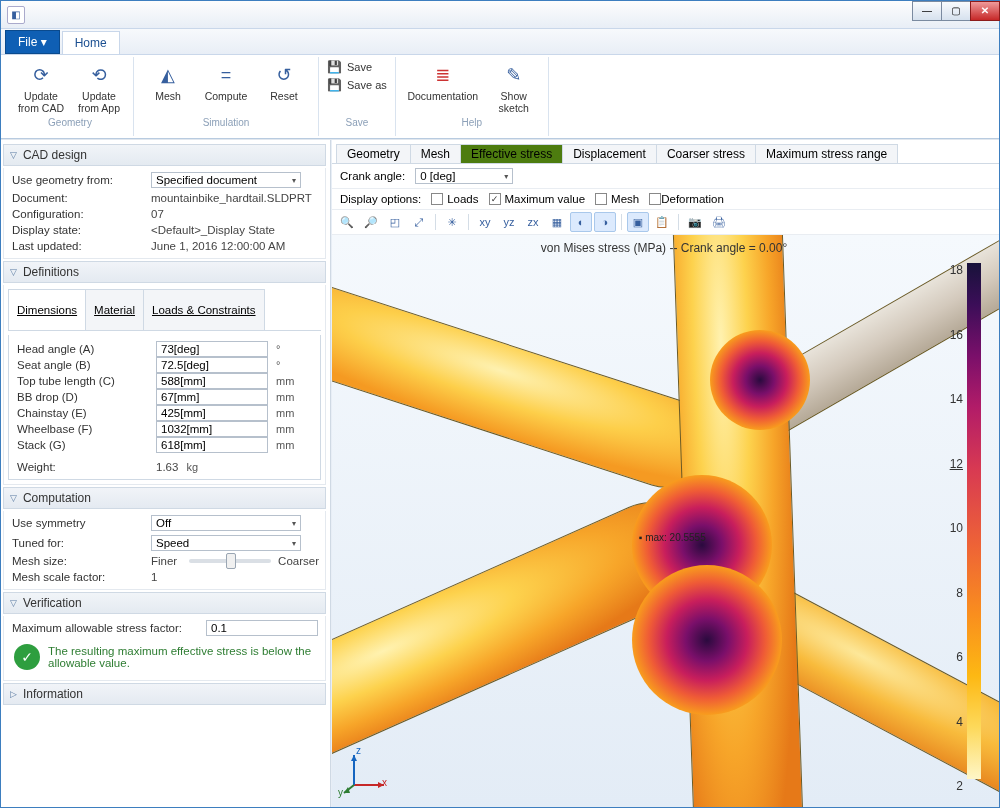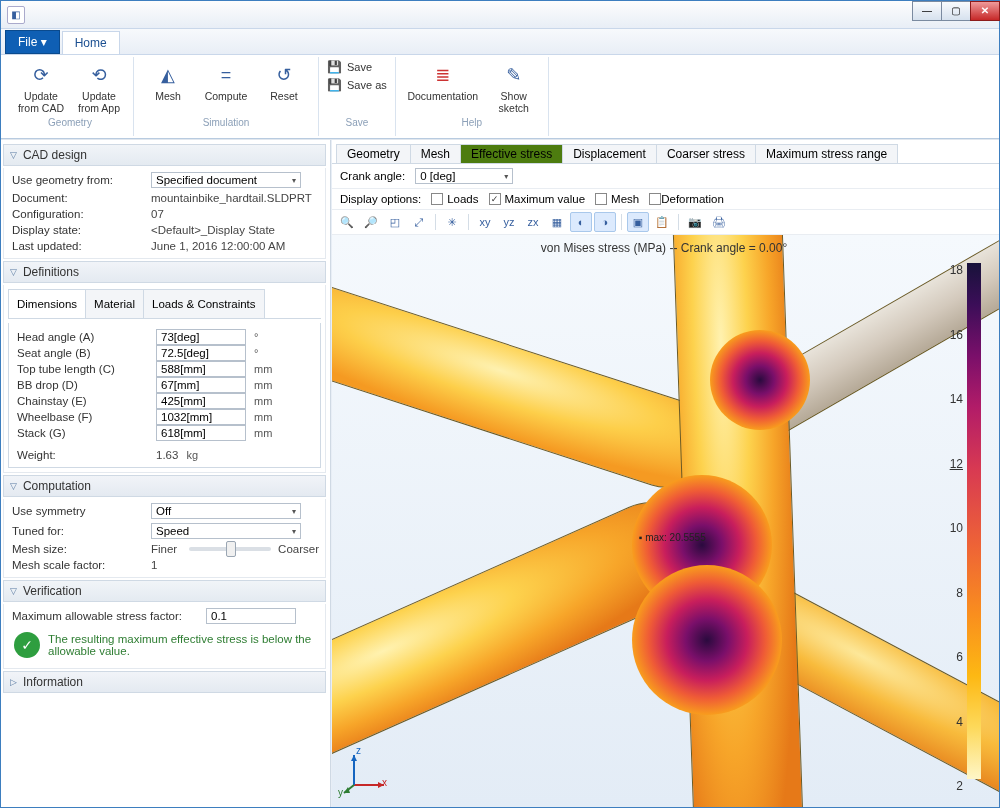--- a/index.html
+++ b/index.html
@@ -32,24 +32,24 @@
 .content { flex:1; display:flex; background:#fff; border-top:1px solid #e1e7ee;}
 .sidepanel { width:330px; border-right:1px solid #cfd9e4; overflow-y:auto; font-size:12px; padding:4px 4px 4px 2px; display:flex; flex-direction:column; gap:2px;}
 .section-hdr { background:linear-gradient(#f1f4f8,#e4eaf1); border:1px solid #cfd9e4; padding:3px 6px; font-size:12px; color:#333; display:flex; align-items:center; gap:6px; cursor:pointer;}
 .section-hdr .chev { font-size:9px; color:#5b7ca3;}
 .section-body { padding:4px 6px 6px 8px; border:1px solid #e4e9ef; border-top:none; display:flex; flex-direction:column; gap:4px;}
 .row { display:flex; align-items:center; gap:4px; }
 .row label { width:135px; color:#333; font-size:11.5px;}
 .val { color:#444; font-size:11.5px;}
 .dropdown { border:1px solid #b6c0cc; background:#fff; padding:1px 4px; font-size:11.5px; display:flex; align-items:center; justify-content:space-between; width:150px; cursor:pointer;}
 .dropdown .car{font-size:8px;color:#555;}
-.txt-input { border:1px solid #b6c0cc; background:#fff; padding:1px 4px; font-size:11.5px; width:90px; cursor:text;}
+.txt-input { border:1px solid #b6c0cc; background:#fff; padding:1px 4px; font-size:11.5px; width:112px; cursor:text;}
 .unit { font-size:11px; color:#555; margin-left:4px; width:26px;}
 .tabs-sm { display:flex; border-bottom:1px solid #cfd9e4; font-size:11.5px;}
-.tabs-sm .tab { border:1px solid #cfd9e4; border-bottom:none; padding:8px 8px; background:#f3f5f8; cursor:pointer; margin-right:-1px;}
+.tabs-sm .tab { border:1px solid #cfd9e4; border-bottom:none; padding:14px 8px; background:#f3f5f8; cursor:pointer; margin-right:-1px;text-decoration:underline;}
 .tabs-sm .tab.active { background:#fff; font-weight:500;}
 .verify-msg { display:flex; align-items:center; gap:8px; color:#2e7d32; font-size:11.5px; padding:4px 2px;}
 .verify-ico{width:26px;height:26px;border-radius:50%;background:#2e9e3f;color:#fff;display:flex;align-items:center;justify-content:center;font-size:14px;flex:none;}
 .slider-track{flex:1;height:4px;background:#dadfe5;position:relative;border-radius:2px;display:flex;align-items:center;}
 .slider-thumb{width:10px;height:16px;background:#f0f0f0;border:1px solid #9aa6b3;border-radius:2px;position:absolute;left:45%;top:-6px;}
 
 
 .viewer { flex:1; display:flex; flex-direction:column; border-left:1px solid #e8eef6; }
 .v-tabs { display:flex; font-size:12px; border-bottom:1px solid #cfd9e4; padding:4px 4px 0 4px;}
 .v-tabs .tab { border:1px solid #cfd9e4; border-bottom:none; padding:2px 10px; background:#f3f5f8; cursor:pointer; margin-right:-1px;}

